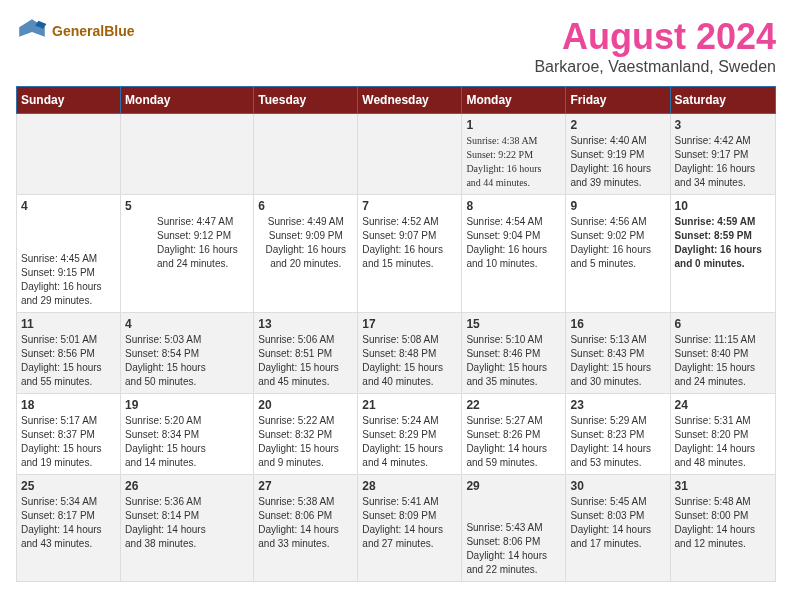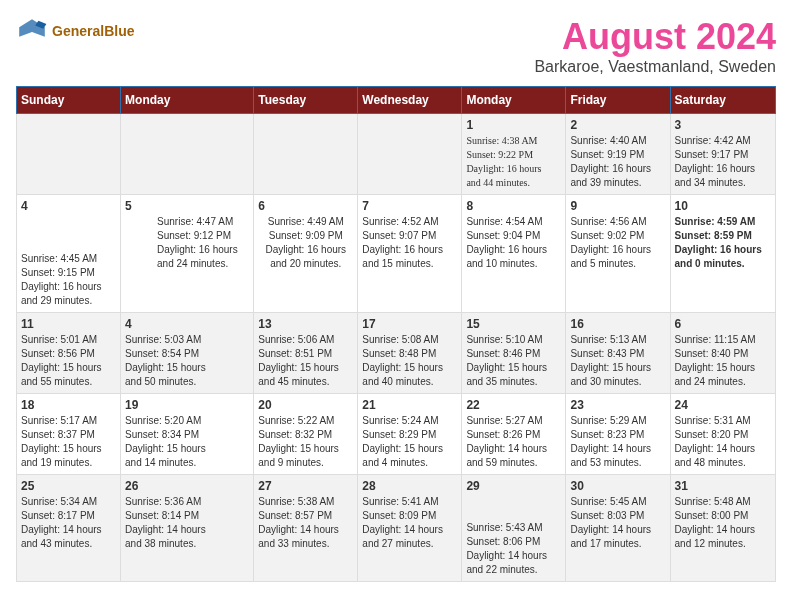--- a/index.html
+++ b/index.html
@@ -315,21 +315,21 @@
         <td>
           <span class="day-num">26</span>
           <div class="cell-text" style="white-space: pre-line;">Sunrise: 5:36 AM
 Sunset: 8:14 PM
 Daylight: 14 hours
 and 38 minutes.</div>
         </td>
         <td>
           <span class="day-num">27</span>
           <div class="cell-text" style="white-space: pre-line;">Sunrise: 5:38 AM
-Sunset: 8:57 PM
+Sunset: 8:06 PM
 Daylight: 14 hours
 and 33 minutes.</div>
         </td>
         <td>
           <span class="day-num">28</span>
           <div class="cell-text" style="white-space: pre-line;">Sunrise: 5:41 AM
 Sunset: 8:09 PM
 Daylight: 14 hours
 and 27 minutes.</div>
         </td>

